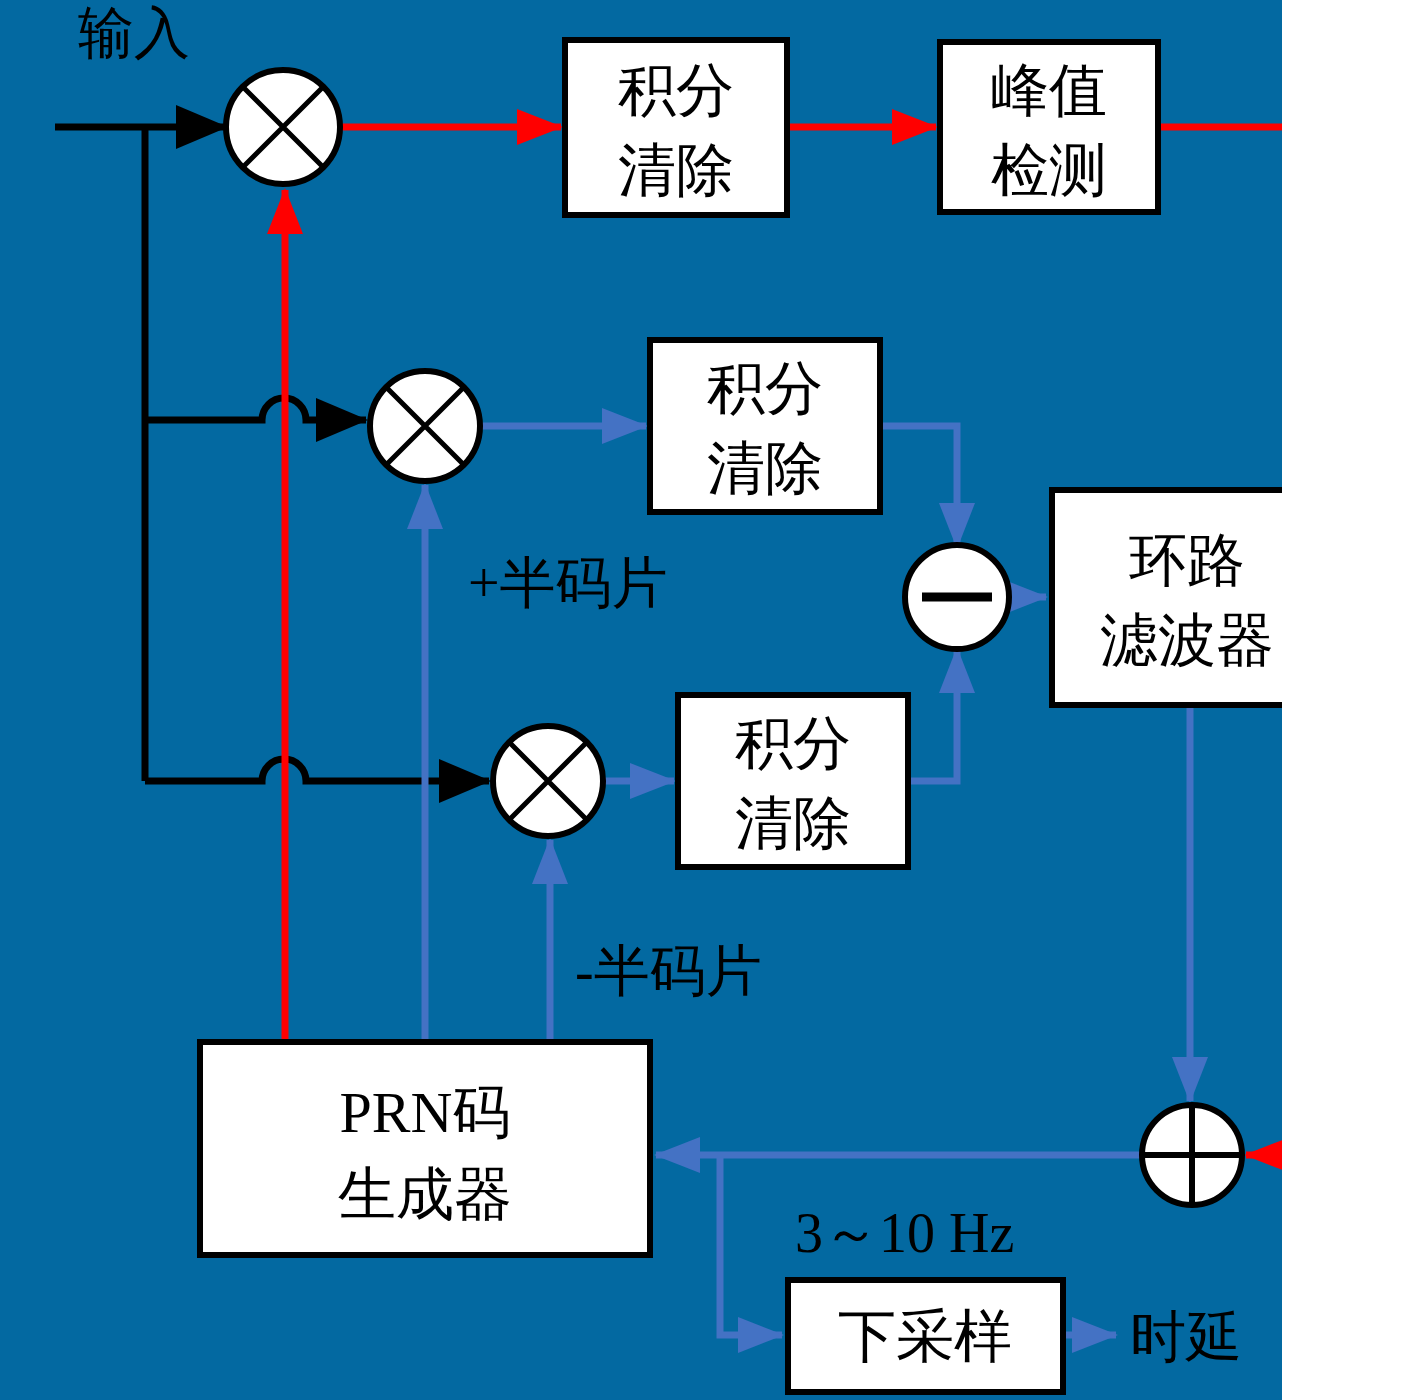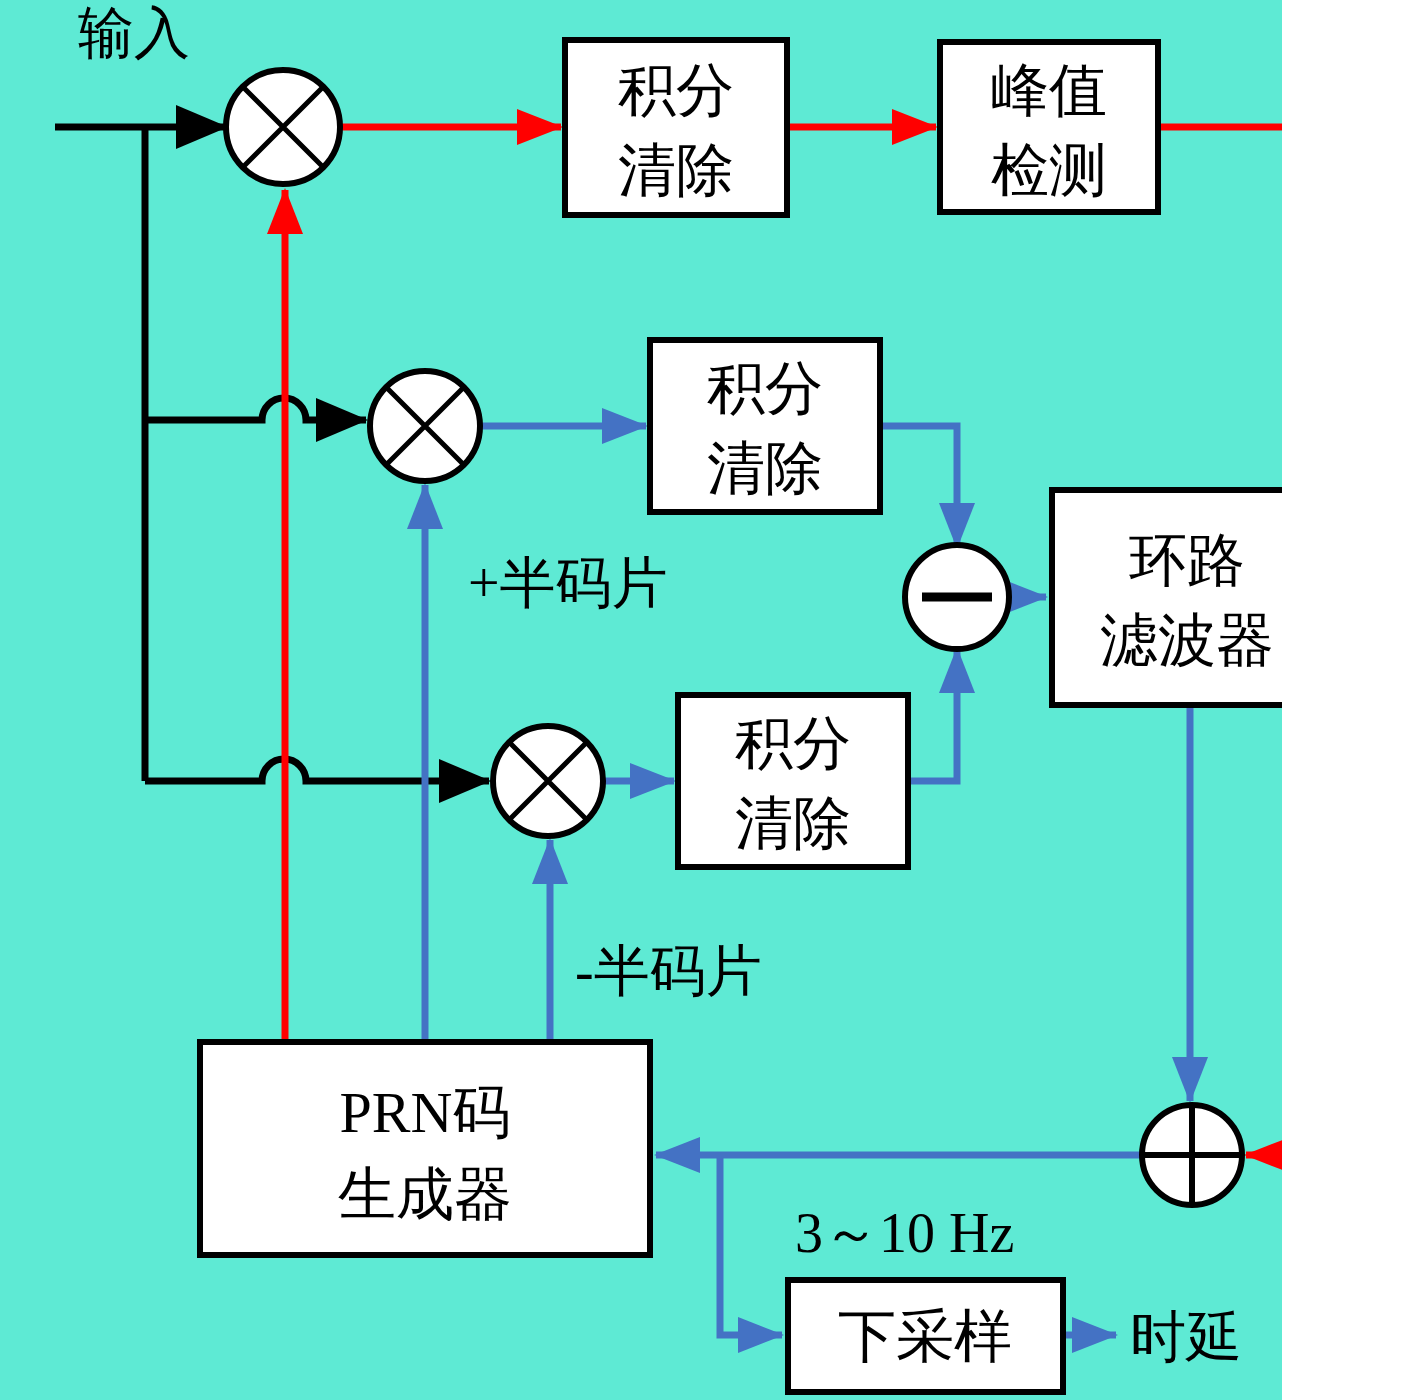--- a/index.html
+++ b/index.html
@@ -4,21 +4,21 @@
 <style>
   html, body {
     margin: 0;
     padding: 0;
     background: #ffffff;
   }
   .stage {
     position: relative;
     width: 1282px;
     height: 1400px;
-    background: #5eead4;
+    background: #0369a1;
     overflow: hidden;
   }
   svg { display: block; }
   .block-text {
     font-family: "Liberation Serif", serif;
     font-size: 58px;
     fill: #000000;
   }
   .label-text {
     font-family: "Liberation Serif", serif;

